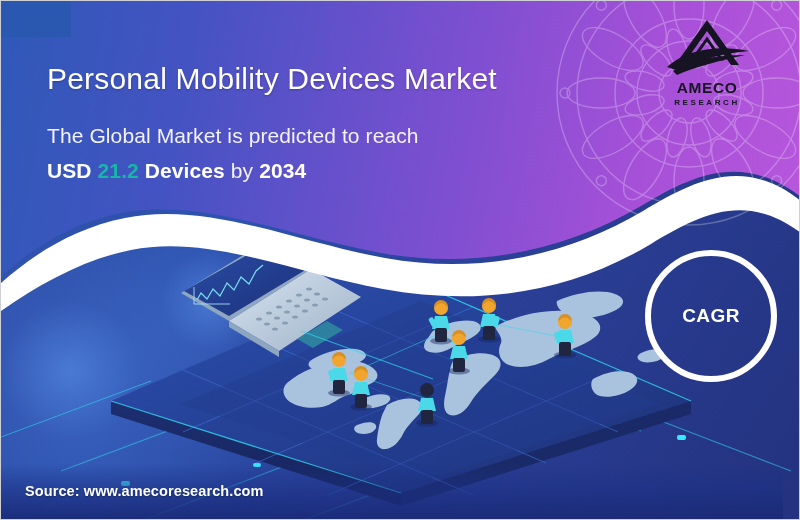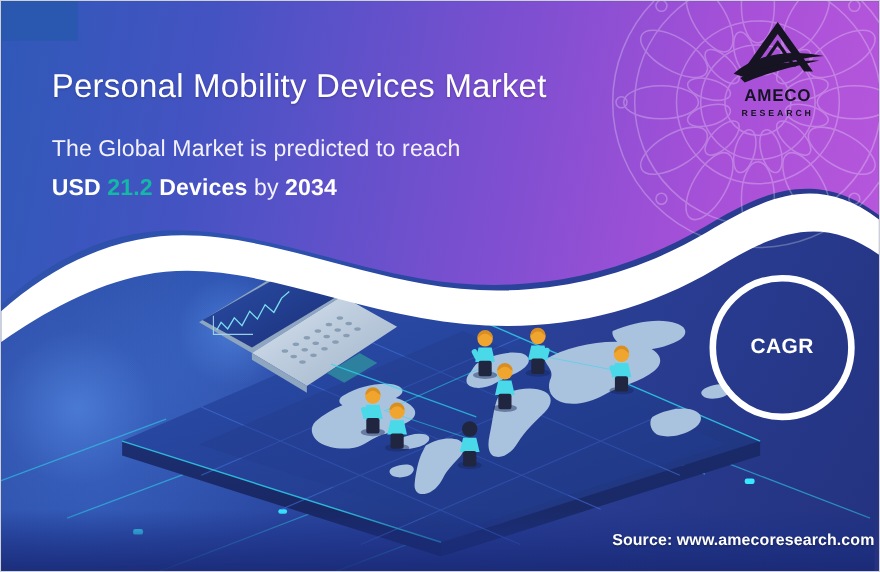--- a/index.html
+++ b/index.html
@@ -70,23 +70,23 @@
     position:absolute; right:22px; top:249px; width:132px; height:132px;
     border:6px solid #ffffff; border-radius:50%;
     display:flex; flex-direction:column; align-items:center; justify-content:center;
     background:transparent;
   }
   .cagr-label { font-size:19px; font-weight:bold; color:#ffffff; letter-spacing:.4px; }
   .cagr-value { font-size:26px; font-weight:bold; color:#ffe814; margin-top:3px; letter-spacing:.3px; }
 
   
   .source-bar {
-    position:absolute; left:0; right:4px; bottom:0; height:56px;
+    position:absolute; left:0; right:16px; bottom:0; height:56px;
     background:linear-gradient(180deg, rgba(31,58,150,.0) 0%, rgba(28,48,132,.55) 45%, rgba(26,42,120,.92) 100%);
-    display:flex; align-items:center;justify-content:flex-end;
+    display:flex; align-items:center;
   }
   .source-text {
     margin-left:24px; font-size:14.5px; font-weight:bold; color:#ffffff;
     letter-spacing:.1px; text-shadow:0 1px 2px rgba(0,0,0,.35);
   }
 
   
   .illus { position:absolute; left:0; top:0; width:800px; height:520px; }
 </style>
 </head>

